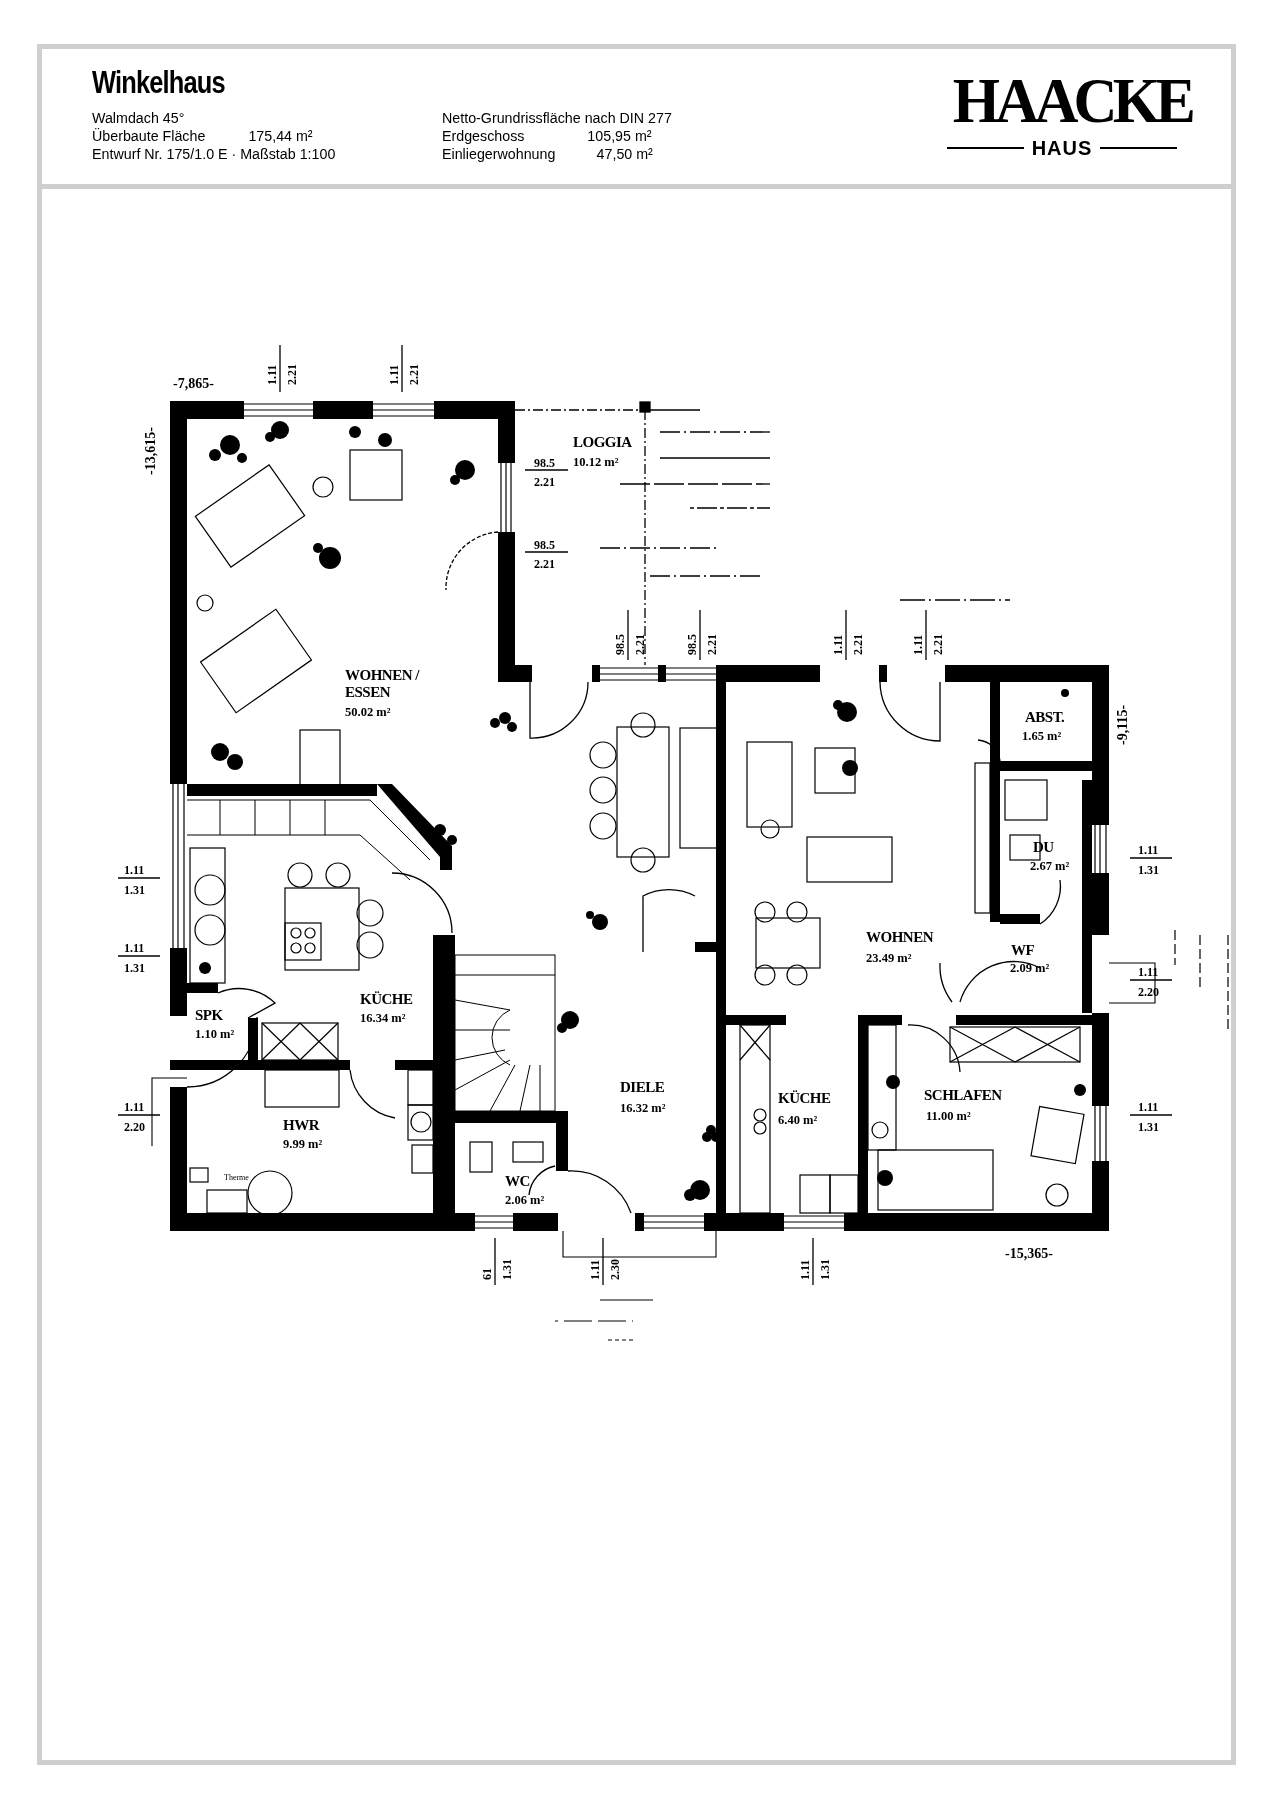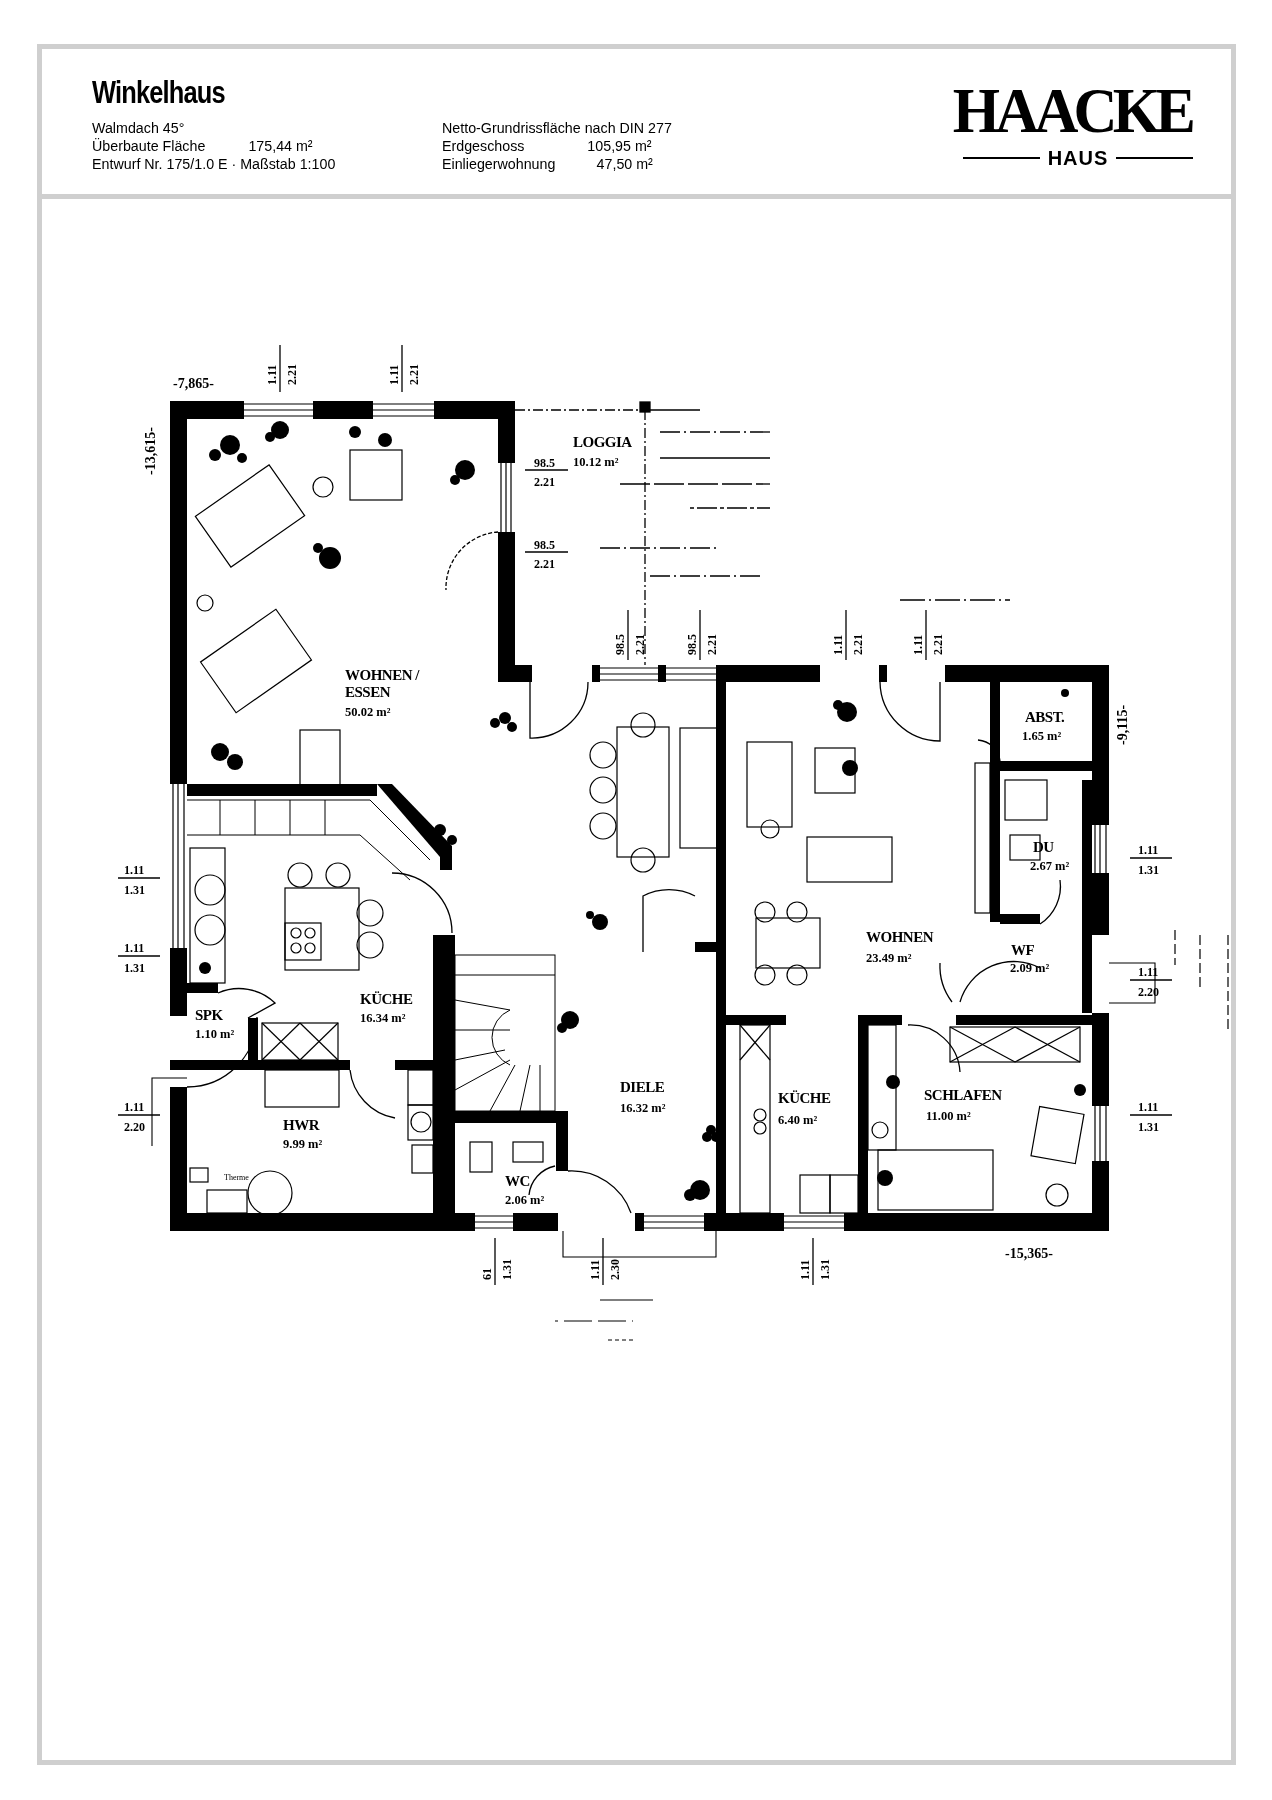--- a/index.html
+++ b/index.html
@@ -1,27 +1,27 @@
 <!DOCTYPE html>
 <html><head>
 <meta charset="utf-8">
 <style>
   html, body { margin: 0; padding: 0; background: #ffffff; }
   body { width: 1272px; height: 1800px; position: relative; overflow: hidden; font-family: "Liberation Sans", sans-serif; color: #000; }
   .sheet { position: absolute; left: 37px; top: 44px; width: 1199px; height: 1721px; border: 5px solid #cfcfcf; box-sizing: border-box; background: #fff; }
-  .header { position: absolute; left: 0; top: 0; width: 100%; height: 140px; border-bottom: 5px solid #cfcfcf; box-sizing: border-box; margin-top: 10px; }
+  .header { position: absolute; left: 0; top: 0; width: 100%; height: 140px; border-bottom: 5px solid #cfcfcf; box-sizing: border-box; }
   .title { position: absolute; left: 50px; top: 16px; font-family: "Liberation Sans Narrow", "Liberation Sans", sans-serif; font-weight: bold; font-size: 31px; letter-spacing: -1px; transform: scaleX(0.82); transform-origin: left top; }
   .meta-col { position: absolute; top: 60px; font-size: 15.5px; line-height: 18px; transform: scaleX(0.92); transform-origin: left top; }
   .meta-col .row { white-space: nowrap; position: relative; height: 18px; }
   .meta-col .val { position: absolute; }
   .col1 { left: 50px; }
   .col2 { left: 400px; }
   .logo { position: absolute; left: 905px; top: 20px; width: 230px; height: 100px; }
   .logo-main { position: absolute; left: 0; top: 0; width: 230px; text-align: center; font-family: "Liberation Serif", "DejaVu Serif", serif; font-weight: bold; font-size: 64px; letter-spacing: -5px; line-height: 64px; transform: scaleX(0.95); }
-  .logo-sub-wrap { position: absolute; left: 16px; top: 68px; width: 230px; height: 22px; display: flex; align-items: center; }
+  .logo-sub-wrap { position: absolute; left: 0; top: 68px; width: 230px; height: 22px; display: flex; align-items: center; }
   .logo-line { flex: 1; height: 2px; background: #000; }
   .logo-sub { padding: 0 8px; font-weight: bold; font-size: 20px; letter-spacing: 1px; }
   .plan { position: absolute; left: 0; top: 0; }
   svg text { font-family: "Liberation Serif", "DejaVu Serif", serif; }
   .room-name { font-size: 15px; font-weight: bold; letter-spacing: -0.5px; }
   .room-area { font-size: 12.5px; font-weight: bold; }
   .dim { font-size: 12px; font-weight: bold; }
   .overall { font-size: 14px; font-weight: bold; }
 </style>
 </head>

